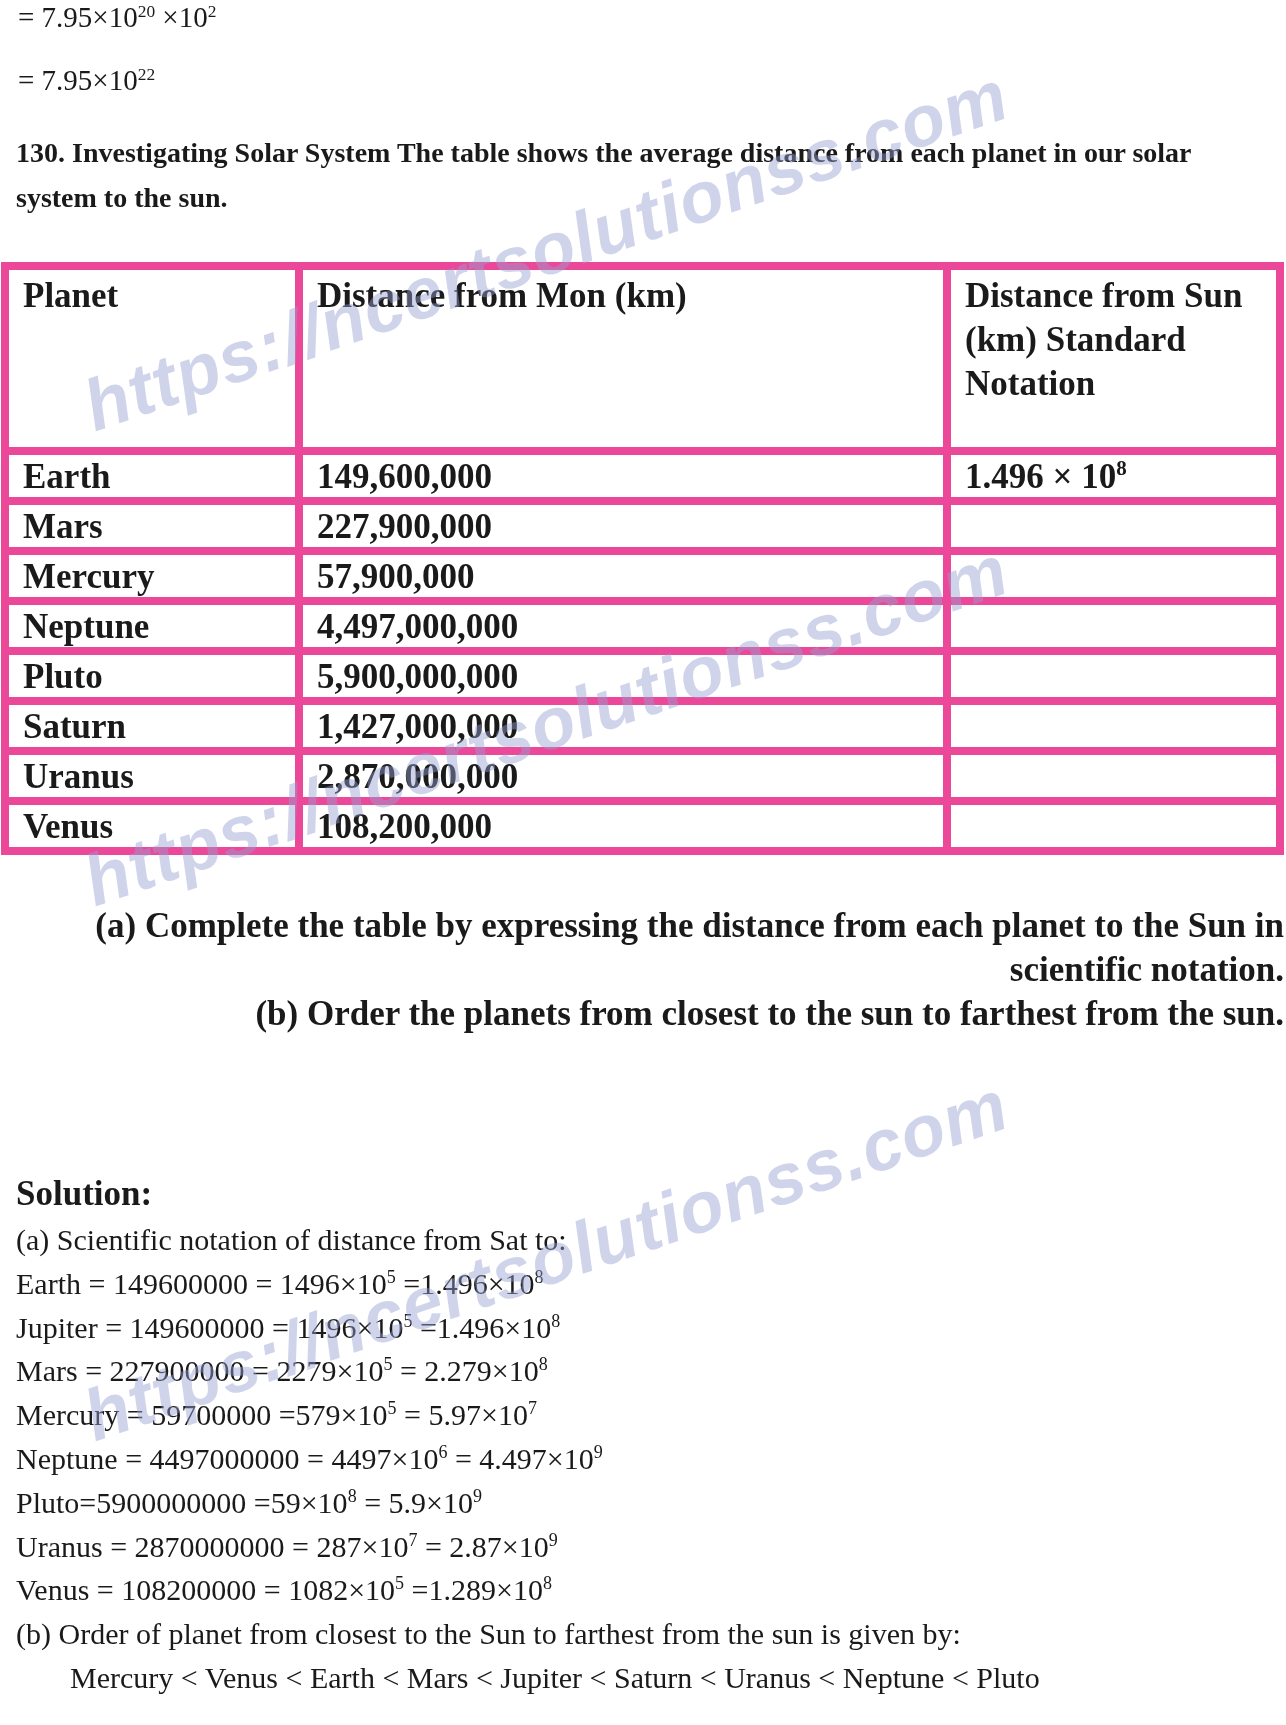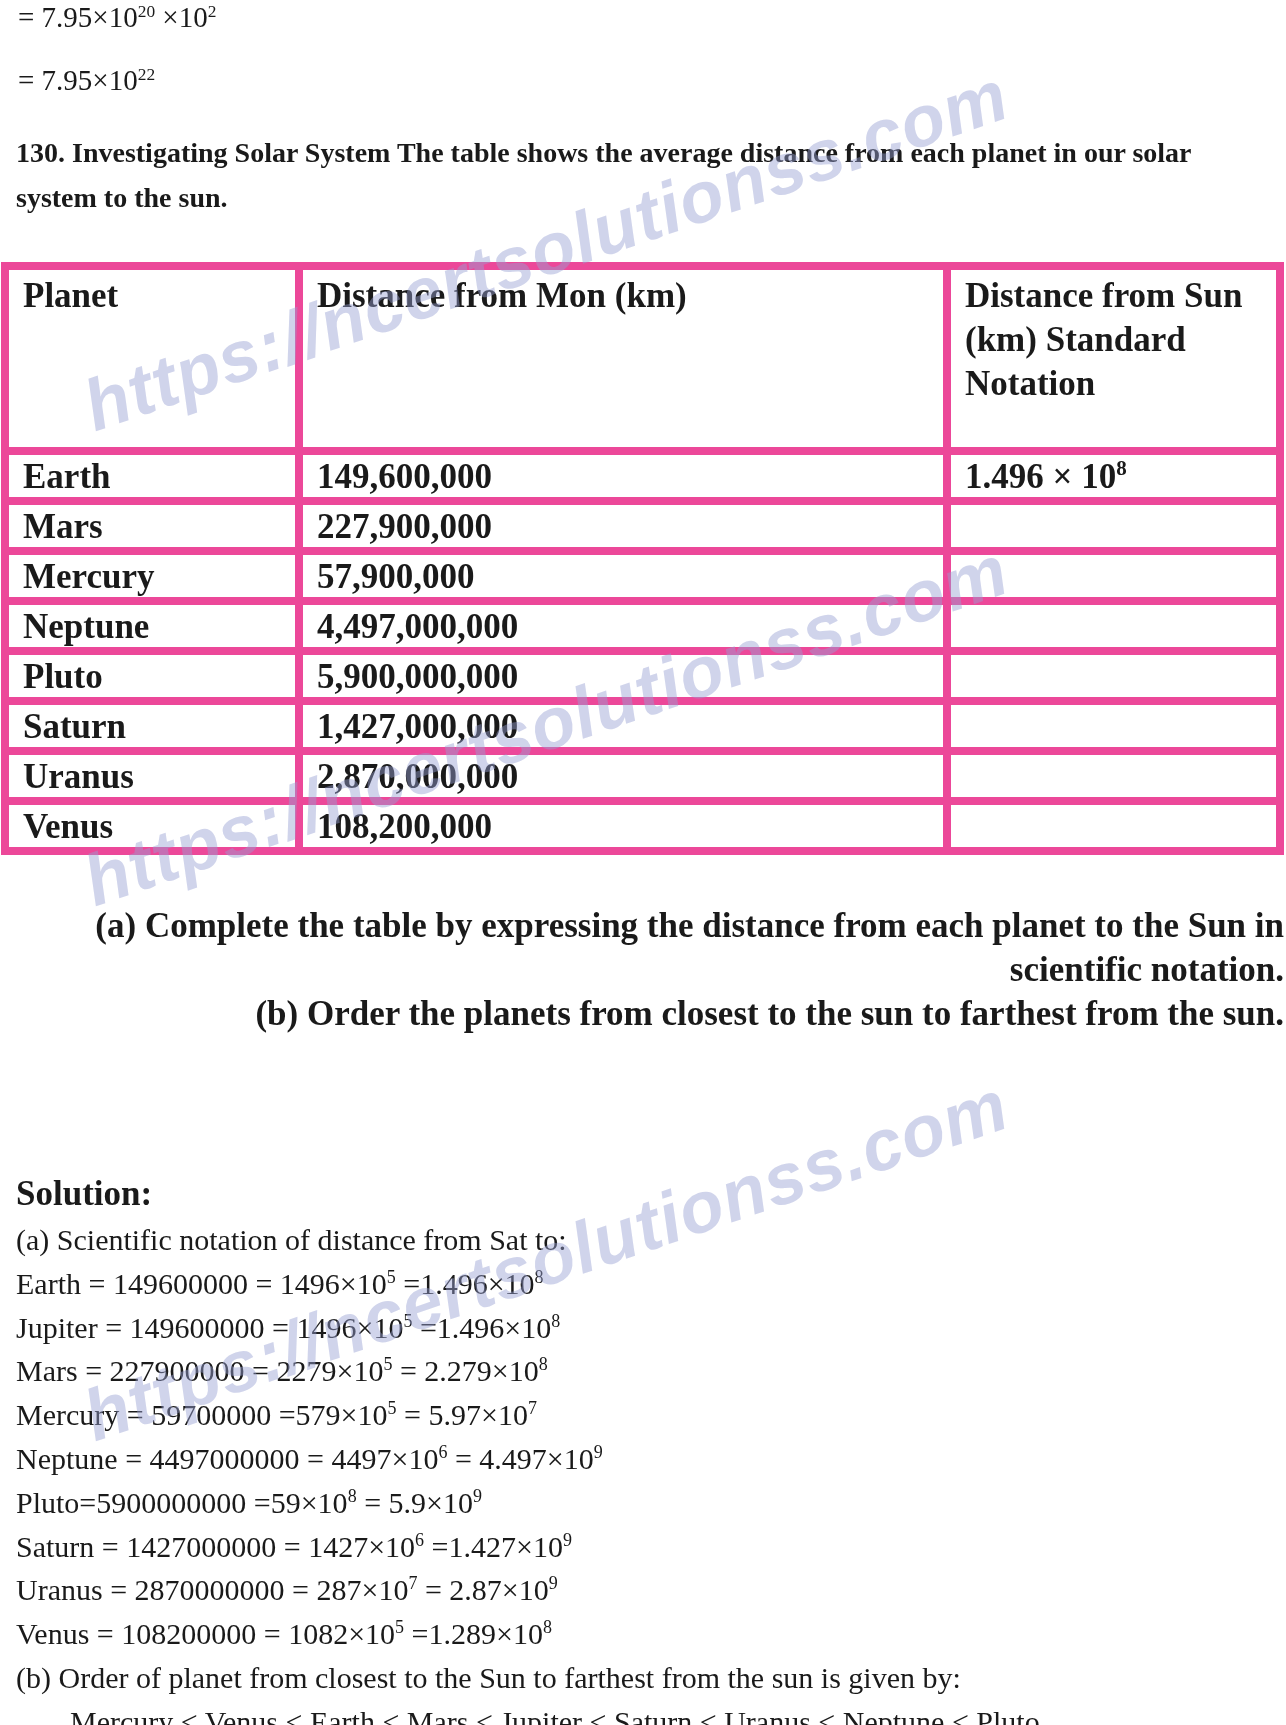--- a/index.html
+++ b/index.html
@@ -129,21 +129,20 @@
 <div class="solution-heading">Solution:</div>
 <div class="solution-lines">
   <div class="line">(a)  Scientific notation of distance from Sat to:</div>
   <div id="solution-steps">
       <div class="line"><span>Earth = 149600000 = 1496×10</span><sup>5</sup><span> =1.496×10</span><sup>8</sup></div>
       <div class="line"><span>Jupiter = 149600000 = 1496×10</span><sup>5</sup><span> =1.496×10</span><sup>8</sup></div>
       <div class="line"><span>Mars = 227900000 =  2279×10</span><sup>5</sup><span> = 2.279×10</span><sup>8</sup></div>
       <div class="line"><span>Mercury = 59700000 =579×10</span><sup>5</sup><span> = 5.97×10</span><sup>7</sup></div>
       <div class="line"><span>Neptune = 4497000000 =  4497×10</span><sup>6</sup><span> = 4.497×10</span><sup>9</sup></div>
       <div class="line"><span>Pluto=5900000000 =59×10</span><sup>8</sup><span> = 5.9×10</span><sup>9</sup></div>
-      <div class="line"><span>Saturn = 1427000000 = 1427×10</span><sup>6</sup><span> =1.427×10</span><sup>9</sup></div>
       <div class="line"><span>Uranus = 2870000000 =  287×10</span><sup>7</sup><span> = 2.87×10</span><sup>9</sup></div>
       <div class="line"><span>Venus = 108200000 = 1082×10</span><sup>5</sup><span> =1.289×10</span><sup>8</sup></div>
     </div>
   <div class="line">(b) Order of planet from closest to the Sun to farthest from the sun is given by:</div>
   <div class="line indent">Mercury &lt; Venus &lt; Earth &lt; Mars &lt; Jupiter &lt; Saturn &lt; Uranus &lt; Neptune &lt; Pluto</div>
 </div>
 
 <div class="watermark" style="left:100px; top:365px;">https://ncertsolutionss.com</div>
 <div class="watermark" style="left:100px; top:840px;">https://ncertsolutionss.com</div>
 <div class="watermark" style="left:100px; top:1375px;">https://ncertsolutionss.com</div>

